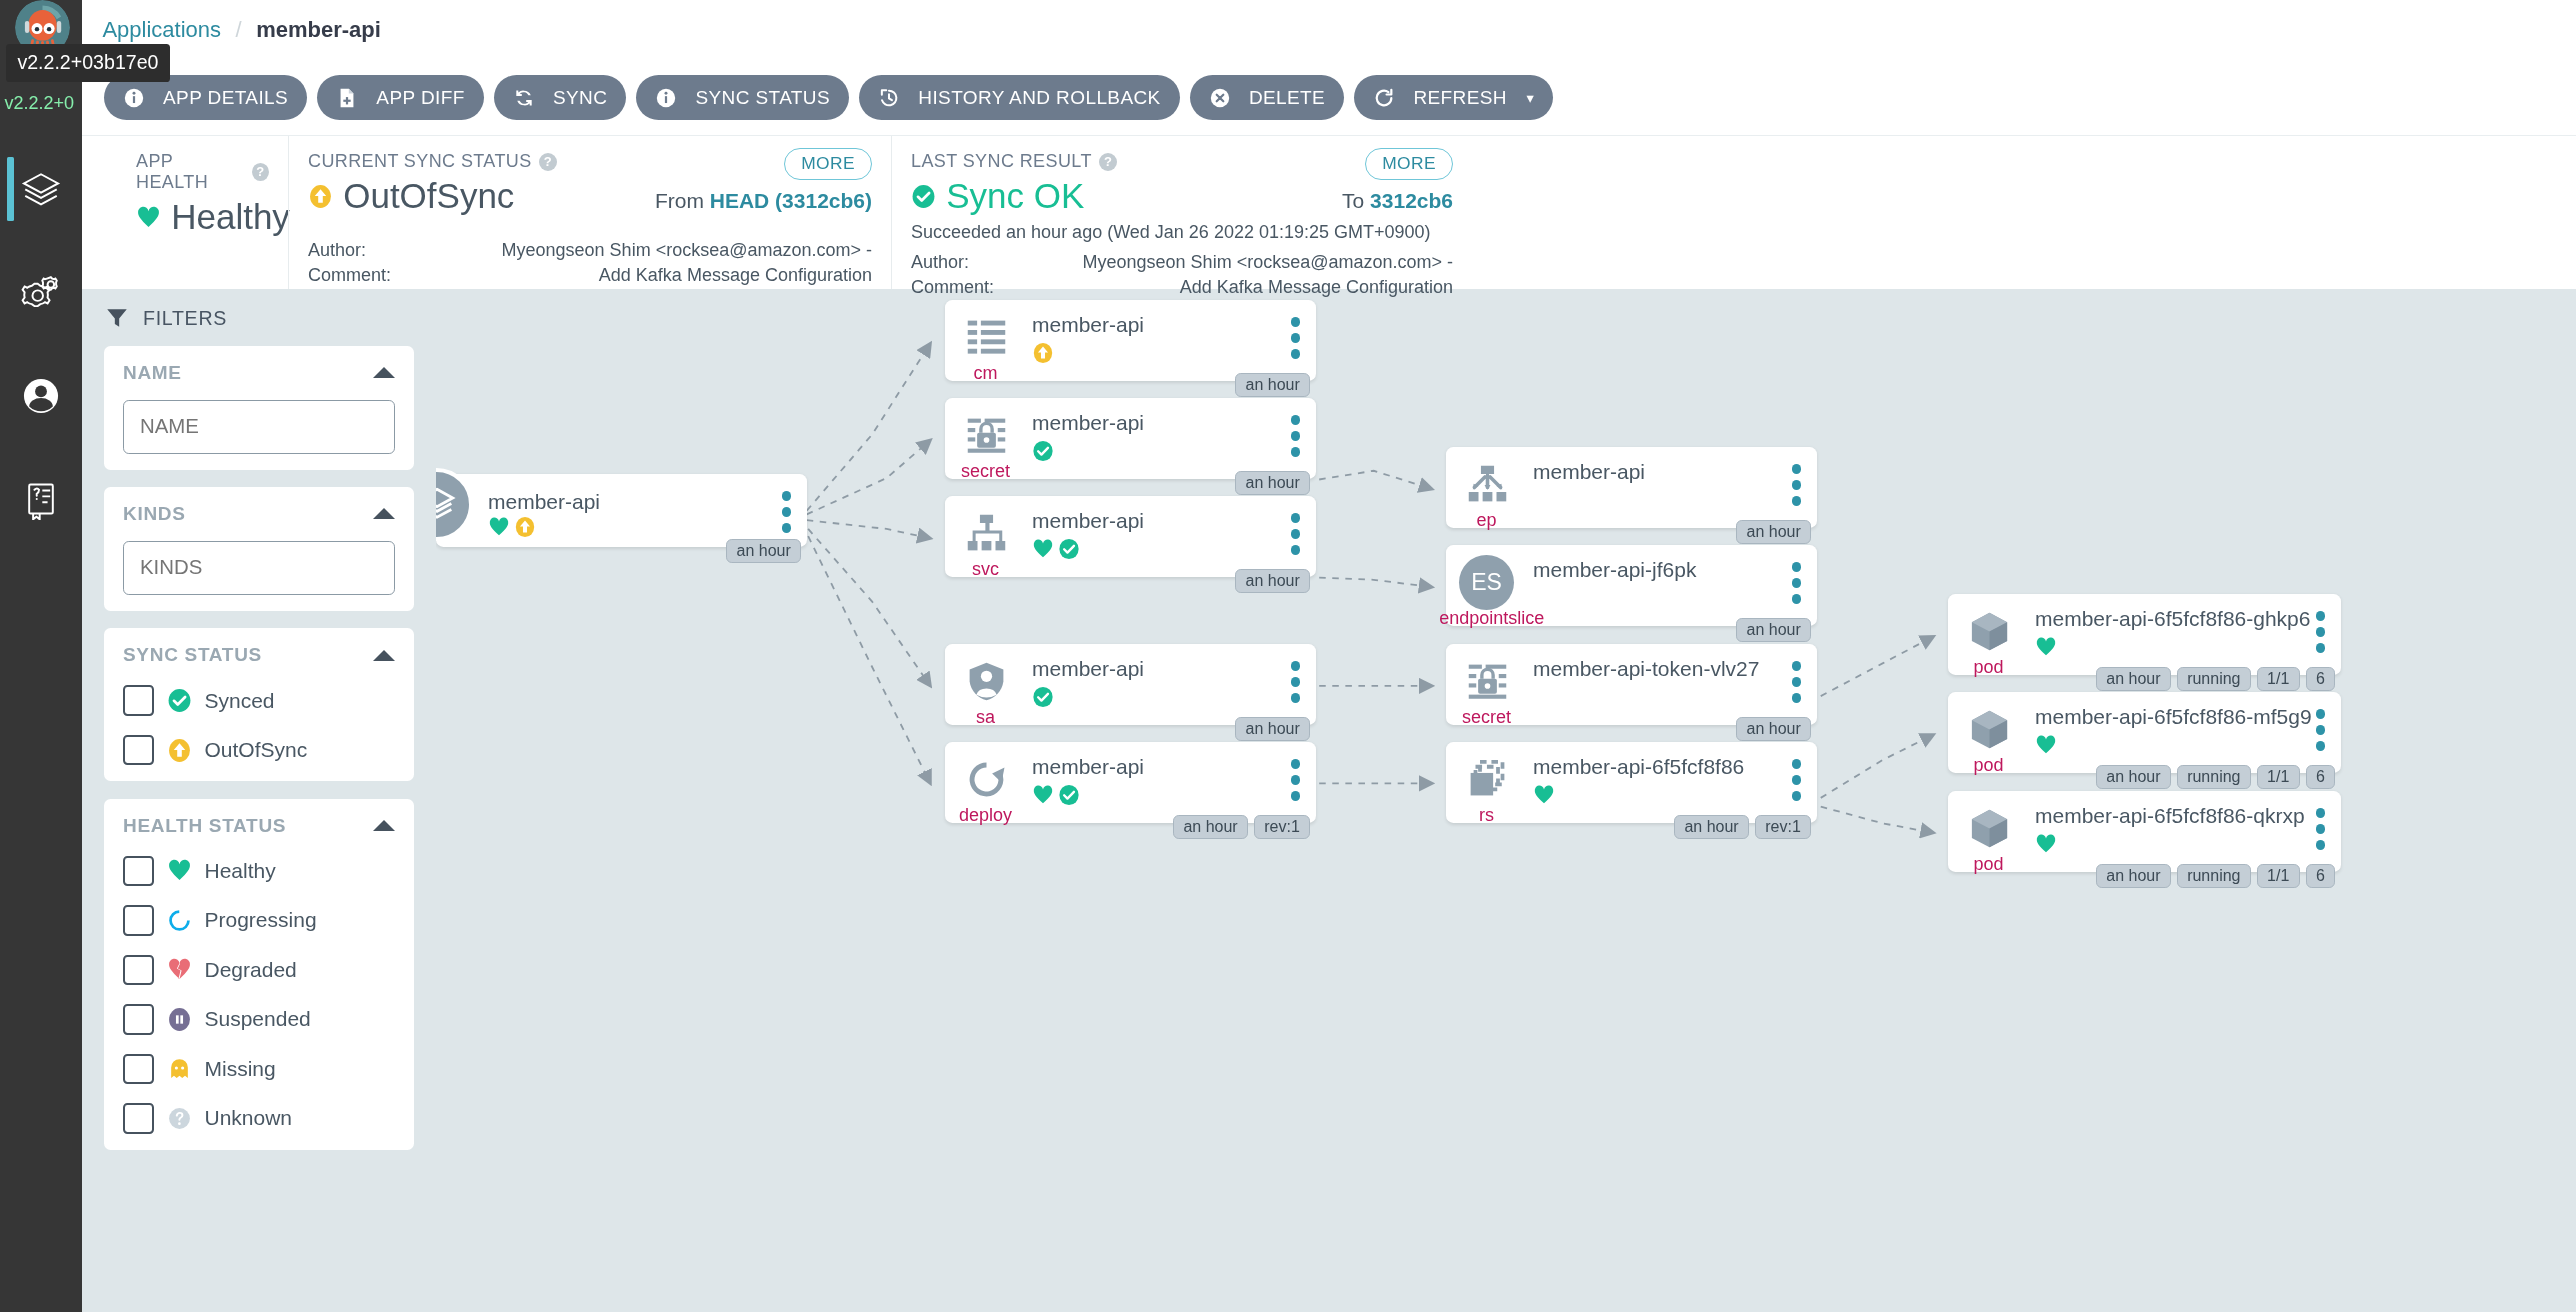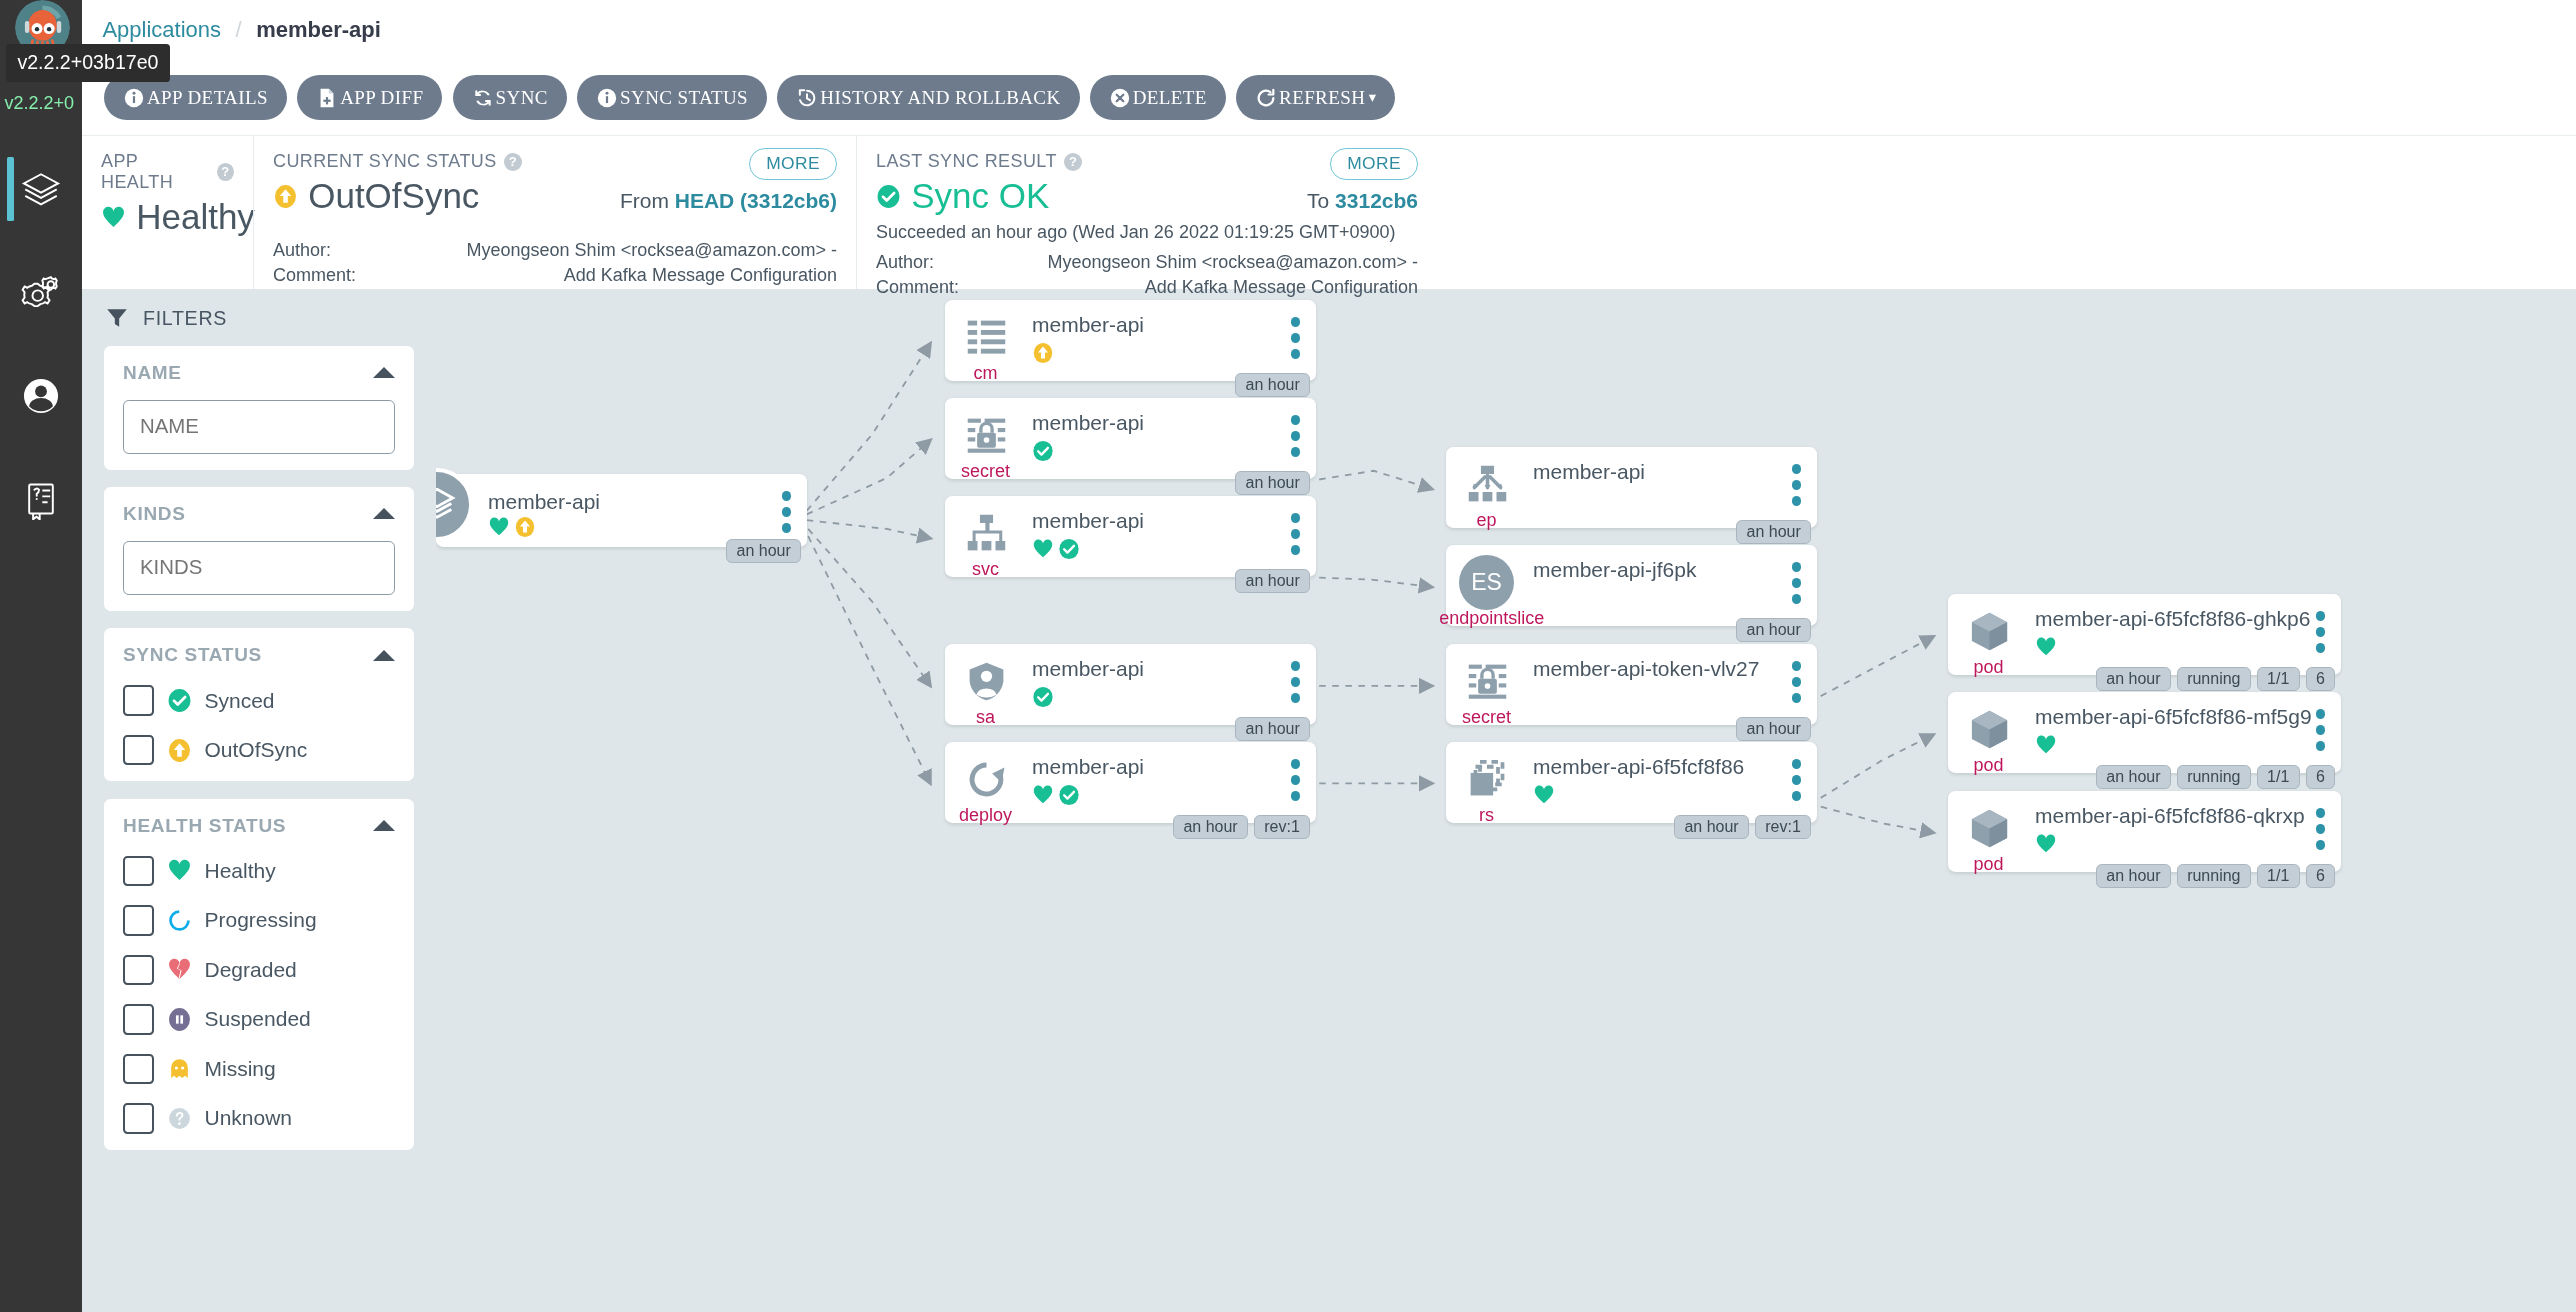--- a/index.html
+++ b/index.html
@@ -47,28 +47,28 @@
   #crumb-cur { color: #363c4a; font-size: 22px; font-weight: bold; }
   
   #toolbar {
     position: absolute; left: 82px; top: 60px; right: 0; height: 76px;
     background: #fff; display: flex; align-items: center;
     padding-left: 22px; gap: 10.2px; border-bottom: 1.5px solid #e9eef0; z-index: 15;
   }
   .tb-btn {
     background: #6d7b8d; color: #fff; border: none; border-radius: 38px;
     height: 45px; padding: 0 19px; font-size: 19px; letter-spacing: 0.4px;
-    display: flex; align-items: center; gap: 2px; cursor: pointer;
-    font-family: Liberation Serif, serif; white-space: nowrap;
+    display: flex; align-items: center; gap: 18px; cursor: pointer;
+    font-family: Liberation Sans, sans-serif; white-space: nowrap;
   }
   .tb-ico { width: 22px; height: 22px; flex: none; }
   
   #status {
     position: absolute; left: 82px; top: 135px; right: 0; height: 154px;
-    background: #fff; display: flex; z-index: 10;
+    background: #fff; display: flex; z-index: 10; padding-left: 35px;
   }
   .st-panel { position: relative; padding: 16px 19px 0 19px; }
   .st-panel + .st-panel { border-left: 1.5px solid #e7ecee; }
   .st-cap { color: #6d7b8d; font-size: 18px; letter-spacing: 0.4px; display:flex; align-items:center; gap:7.3px;}
   .qmark {
     display: inline-block; width: 18px; height: 18px; border-radius: 50%;
     background: #c2cbd1; color: #fff; font-size: 13px; line-height: 18px;
     text-align: center; font-weight: bold;
   }
   .st-val { display: flex; align-items: center; gap: 10.2px; margin-top: 4.4px; }

